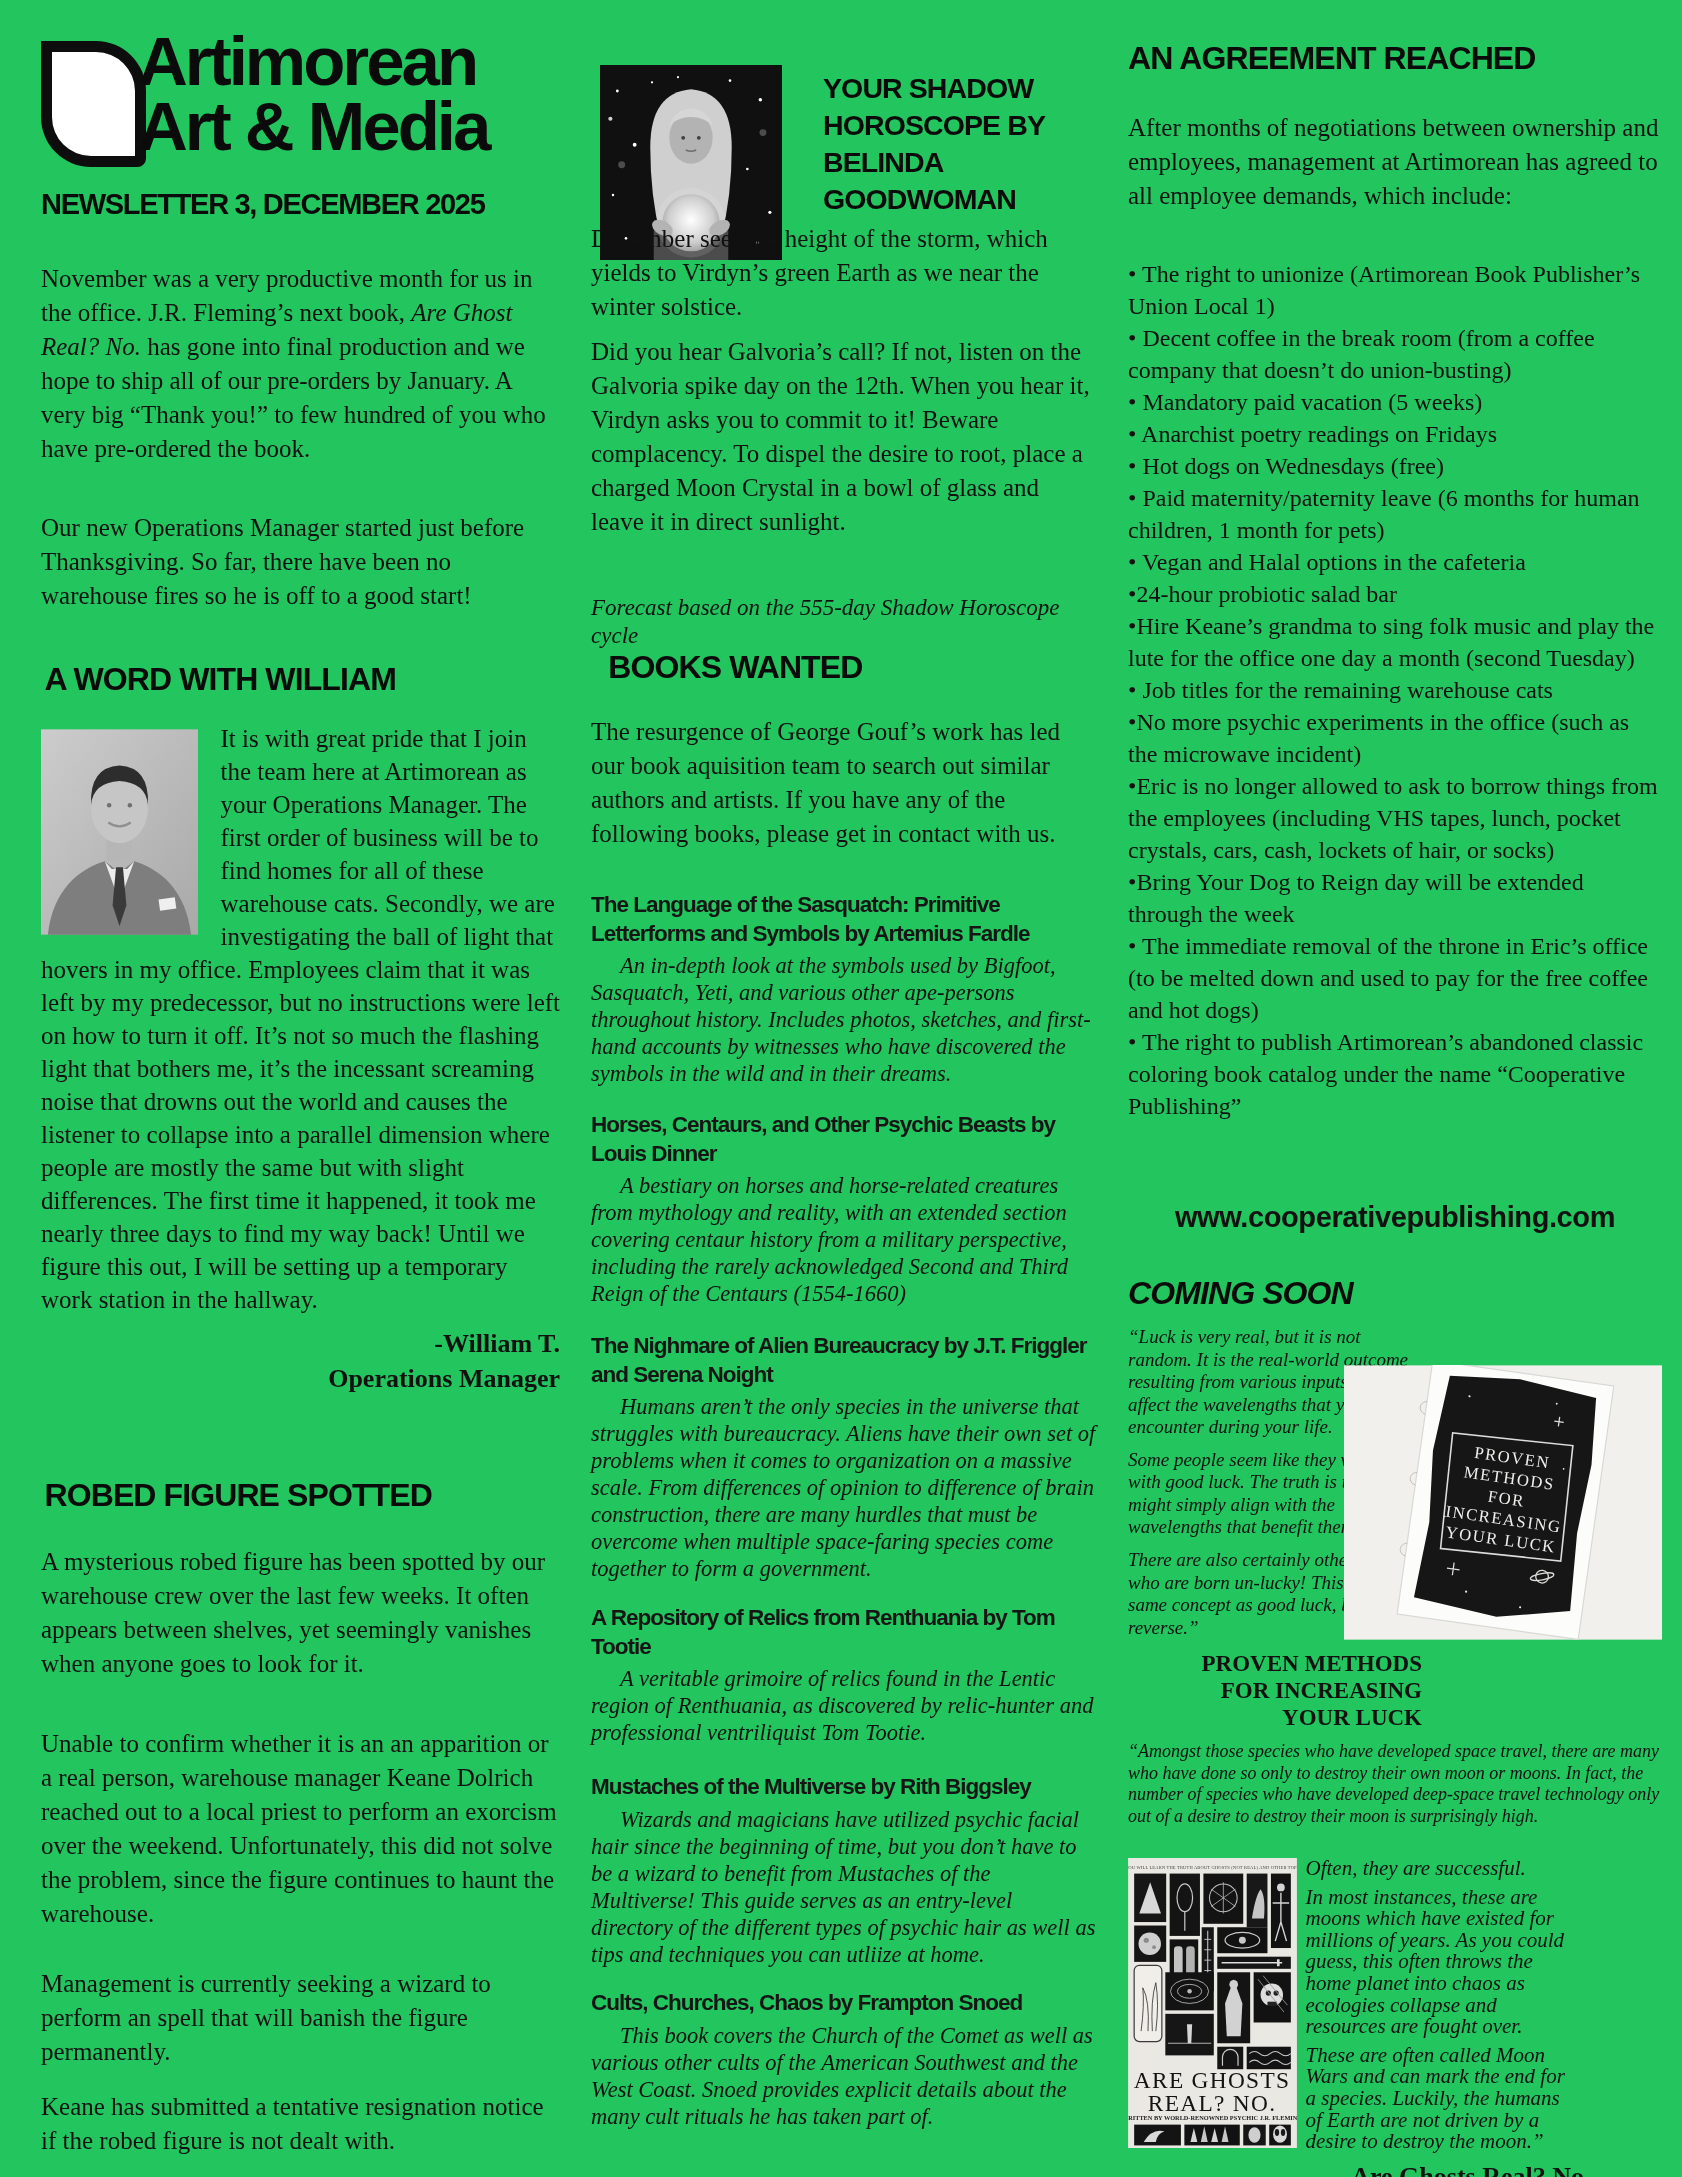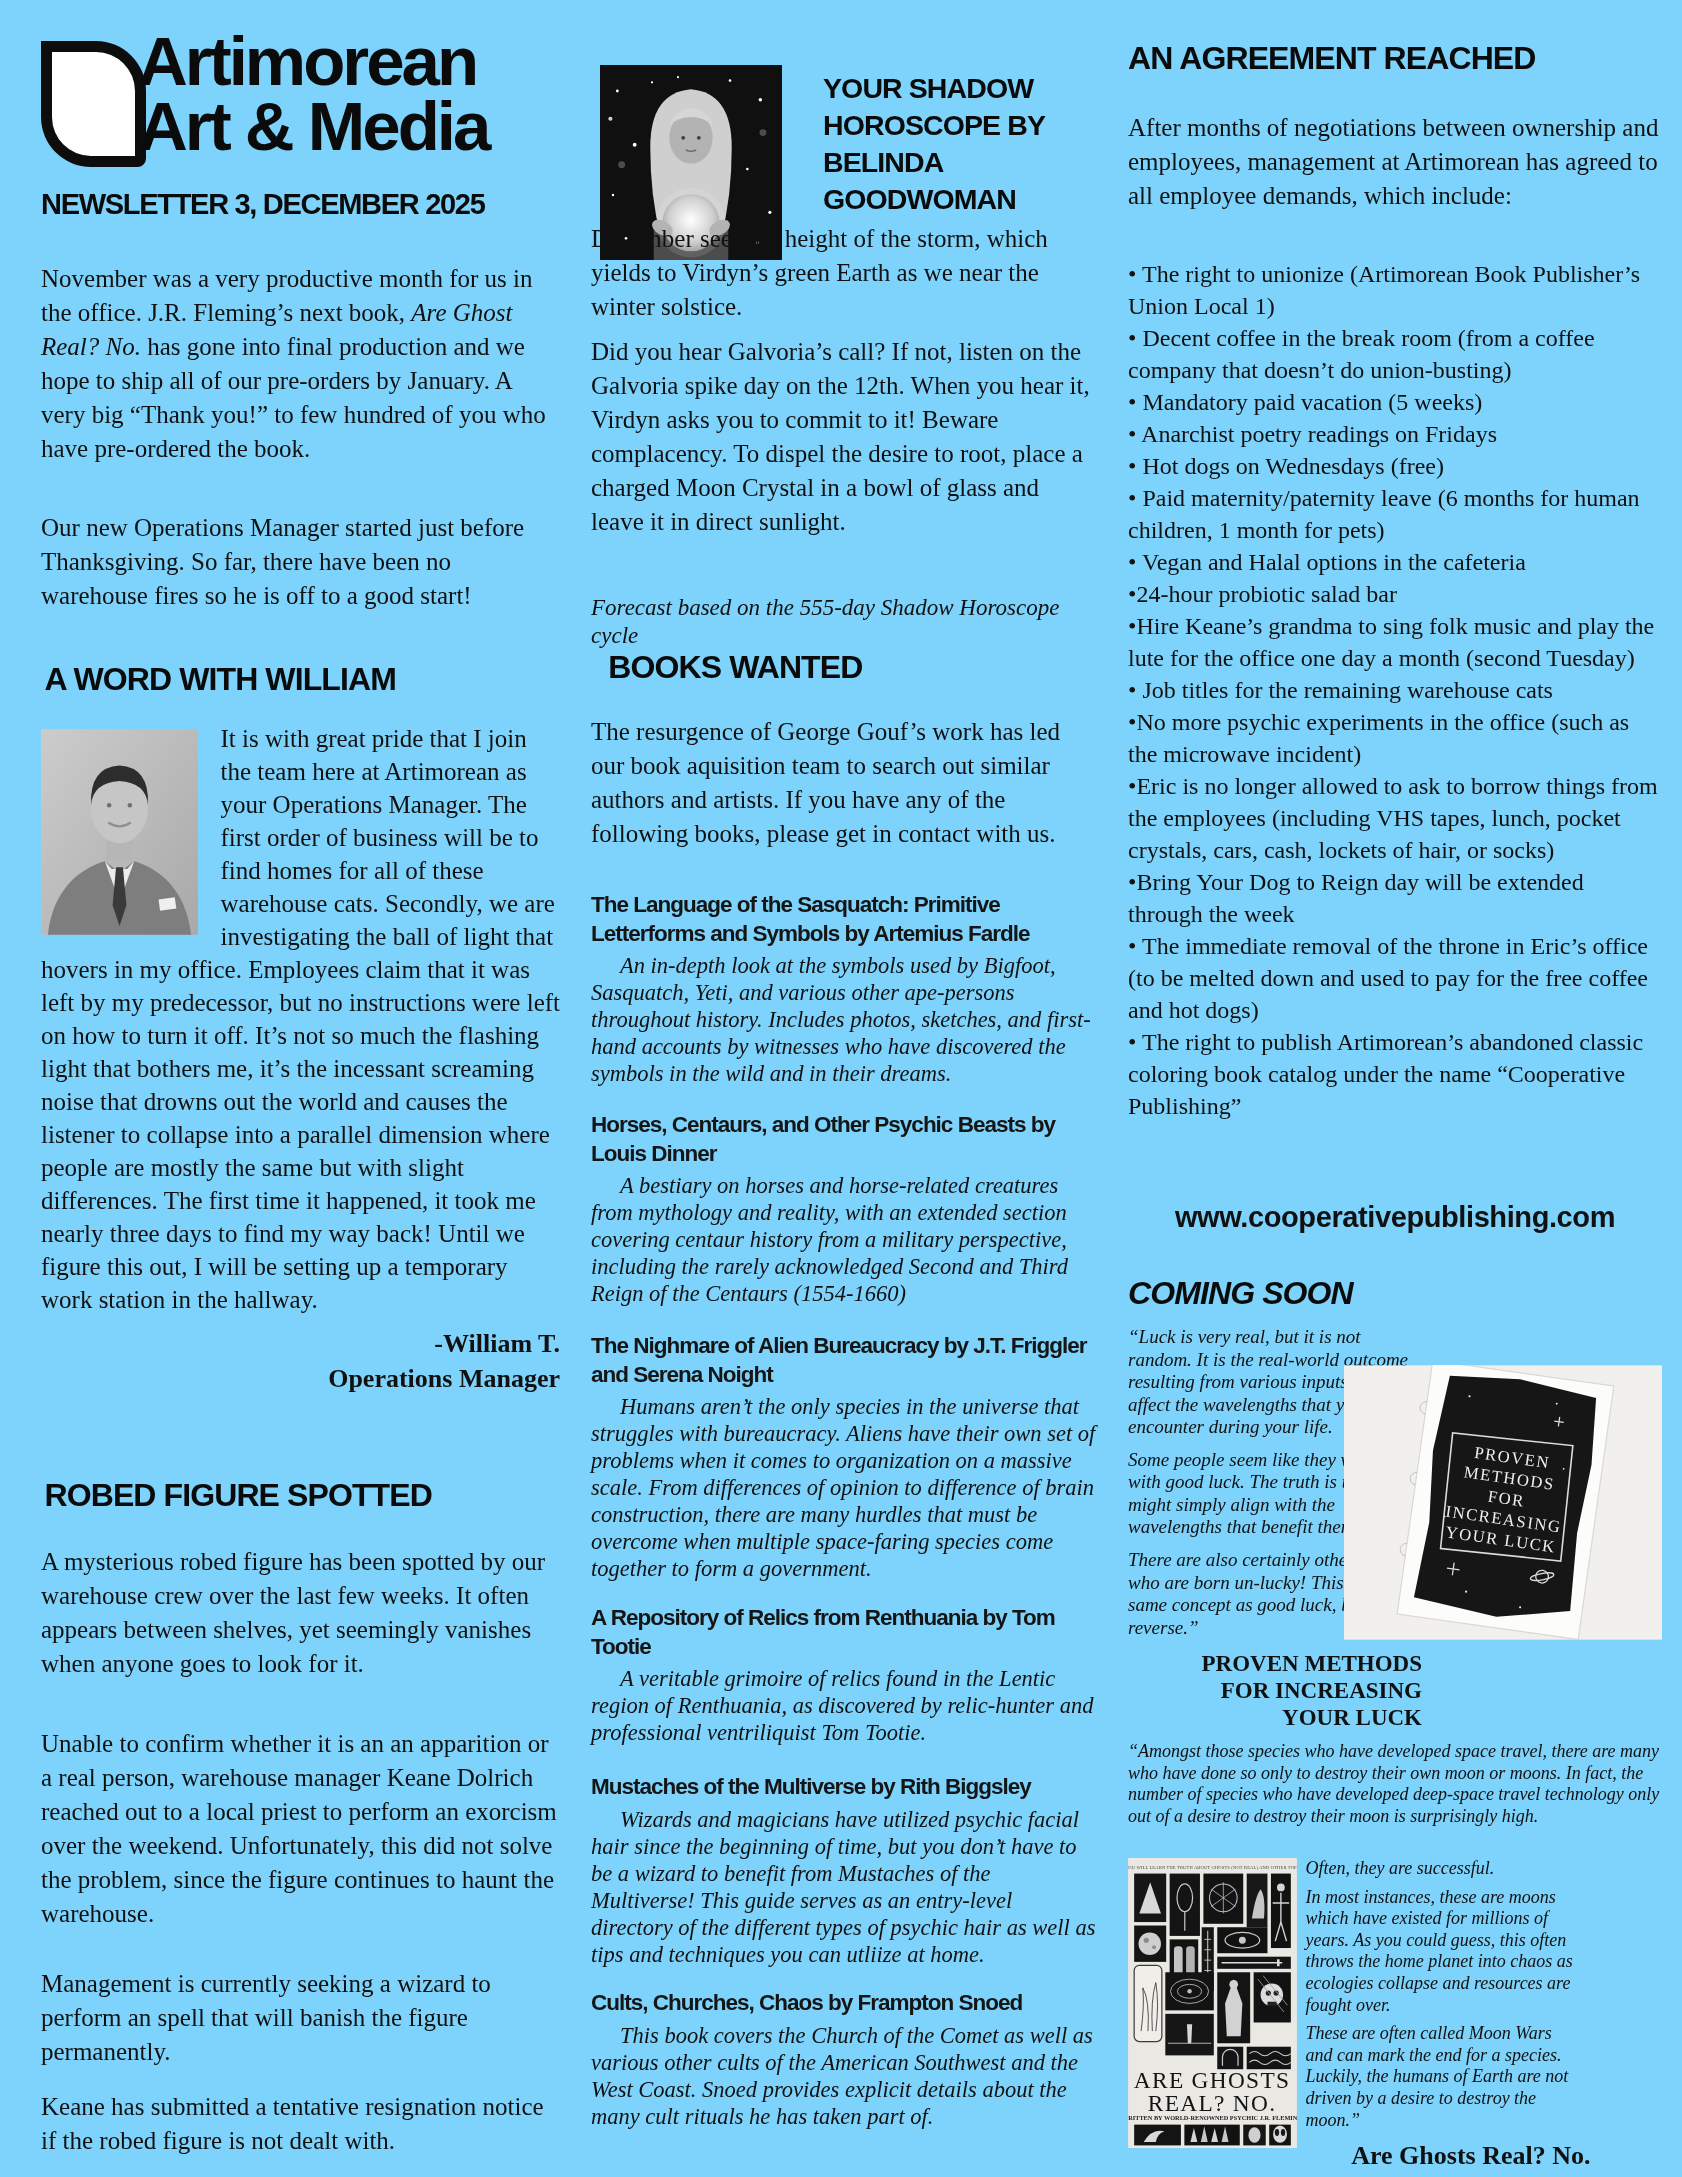--- a/index.html
+++ b/index.html
@@ -1,16 +1,16 @@
 <!DOCTYPE html>
 <html style="font-size:14px"><head>
 <meta charset="utf-8">
 <style>
   html,body{margin:0;padding:0;background:#777;}
-  .page{position:relative;width:1683px;height:2177px;background:#7dd3fc;overflow:hidden;
+  .page{position:relative;width:1683px;height:2177px;background:#22c55e;overflow:hidden;
         font-family:"Liberation Serif",serif;color:#111;}
   .col{position:absolute;}
   #col1{left:41px;top:39px;width:519px;height:2136px;}
   #col2{left:591px;top:65px;width:506px;height:2110px;}
   #col3{left:1128px;top:42px;width:534px;height:2136px;}
   .abs{position:absolute;left:0;width:100%;}
 
   .h-sans{font-family:"Liberation Sans",sans-serif;font-weight:bold;font-size:32px;
           letter-spacing:-0.9px;color:#0b0b0b;line-height:1.05;}
   .body-text{font-size:25px;line-height:34px;}
@@ -37,21 +37,21 @@
               line-height:28.5px;letter-spacing:-1px;color:#151515;}
   .book-desc{font-style:italic;font-size:22.5px;line-height:27px;text-indent:29px;margin-top:4.3px;}
 
   
   .bullet{font-size:24px;line-height:32px;margin:0;}
   .www{font-family:"Liberation Sans",sans-serif;font-weight:bold;font-size:29px;
        letter-spacing:-0.4px;text-align:center;}
   .sq{font-style:italic;font-size:19px;line-height:22.5px;margin:0 0 10.4px 0;}
   .luck-caption{font-weight:bold;font-size:23px;line-height:27px;text-align:right;margin-top:5.2px;}
   .wide-quote{font-style:italic;font-size:18px;line-height:21.6px;}
-  .gq{font-style:italic;font-size:18px;line-height:21.6px;margin:0 16px 7px 0;font-family:Liberation Serif, serif;}
+  .gq{font-style:italic;font-size:21px;line-height:21.6px;margin:0 16px 7px 0;font-family:Liberation Serif, serif;}
   .ghost-caption{font-weight:bold;font-size:26px;line-height:32px;text-align:right;margin-top:8.6px;}
   .luck-quotes{width:294px;}
   .luck-book{position:absolute;left:216px;top:39px;width:318px;height:275px;}
   .ghost-row{display:flex;gap:22.5px;}
   .ghost-book{width:155px;height:290px;flex:0 0 auto;}
   .ghost-texts{width:285px;}
 </style>
 </head>
 <body>
 

